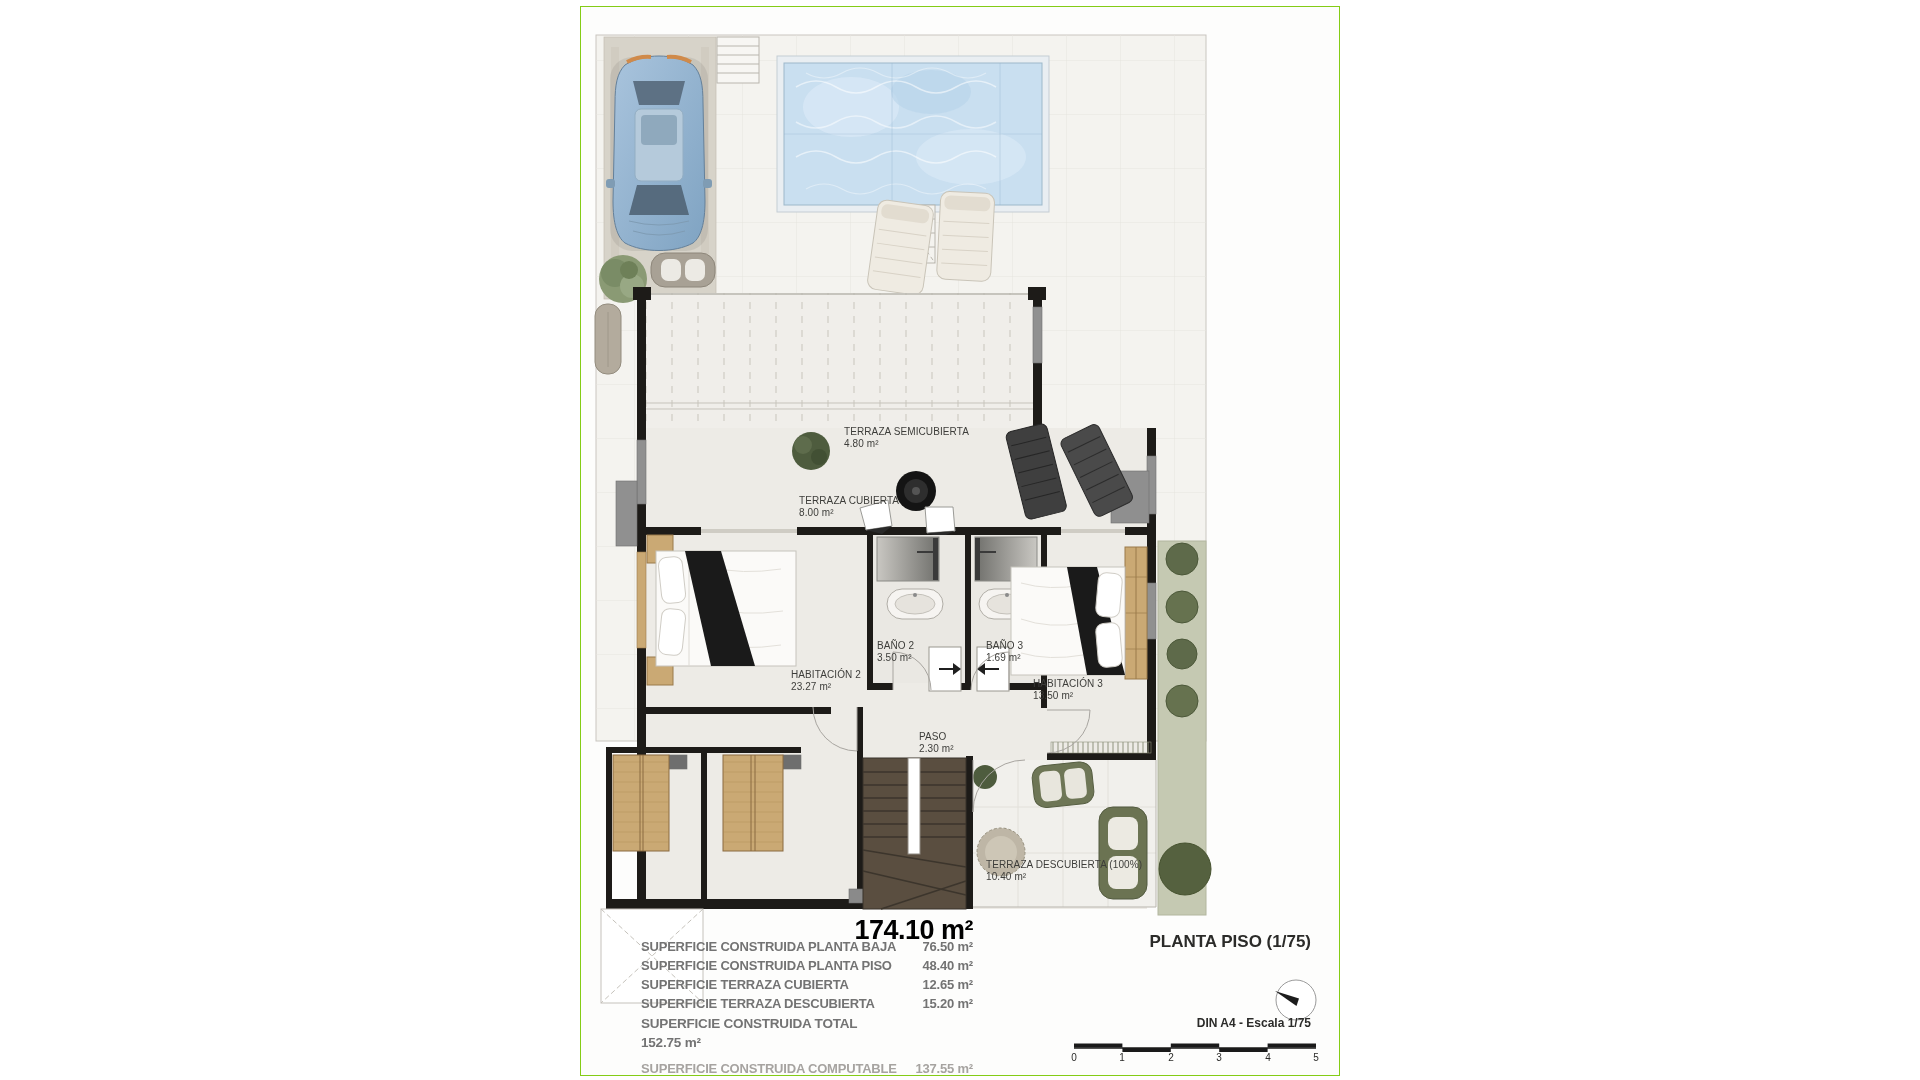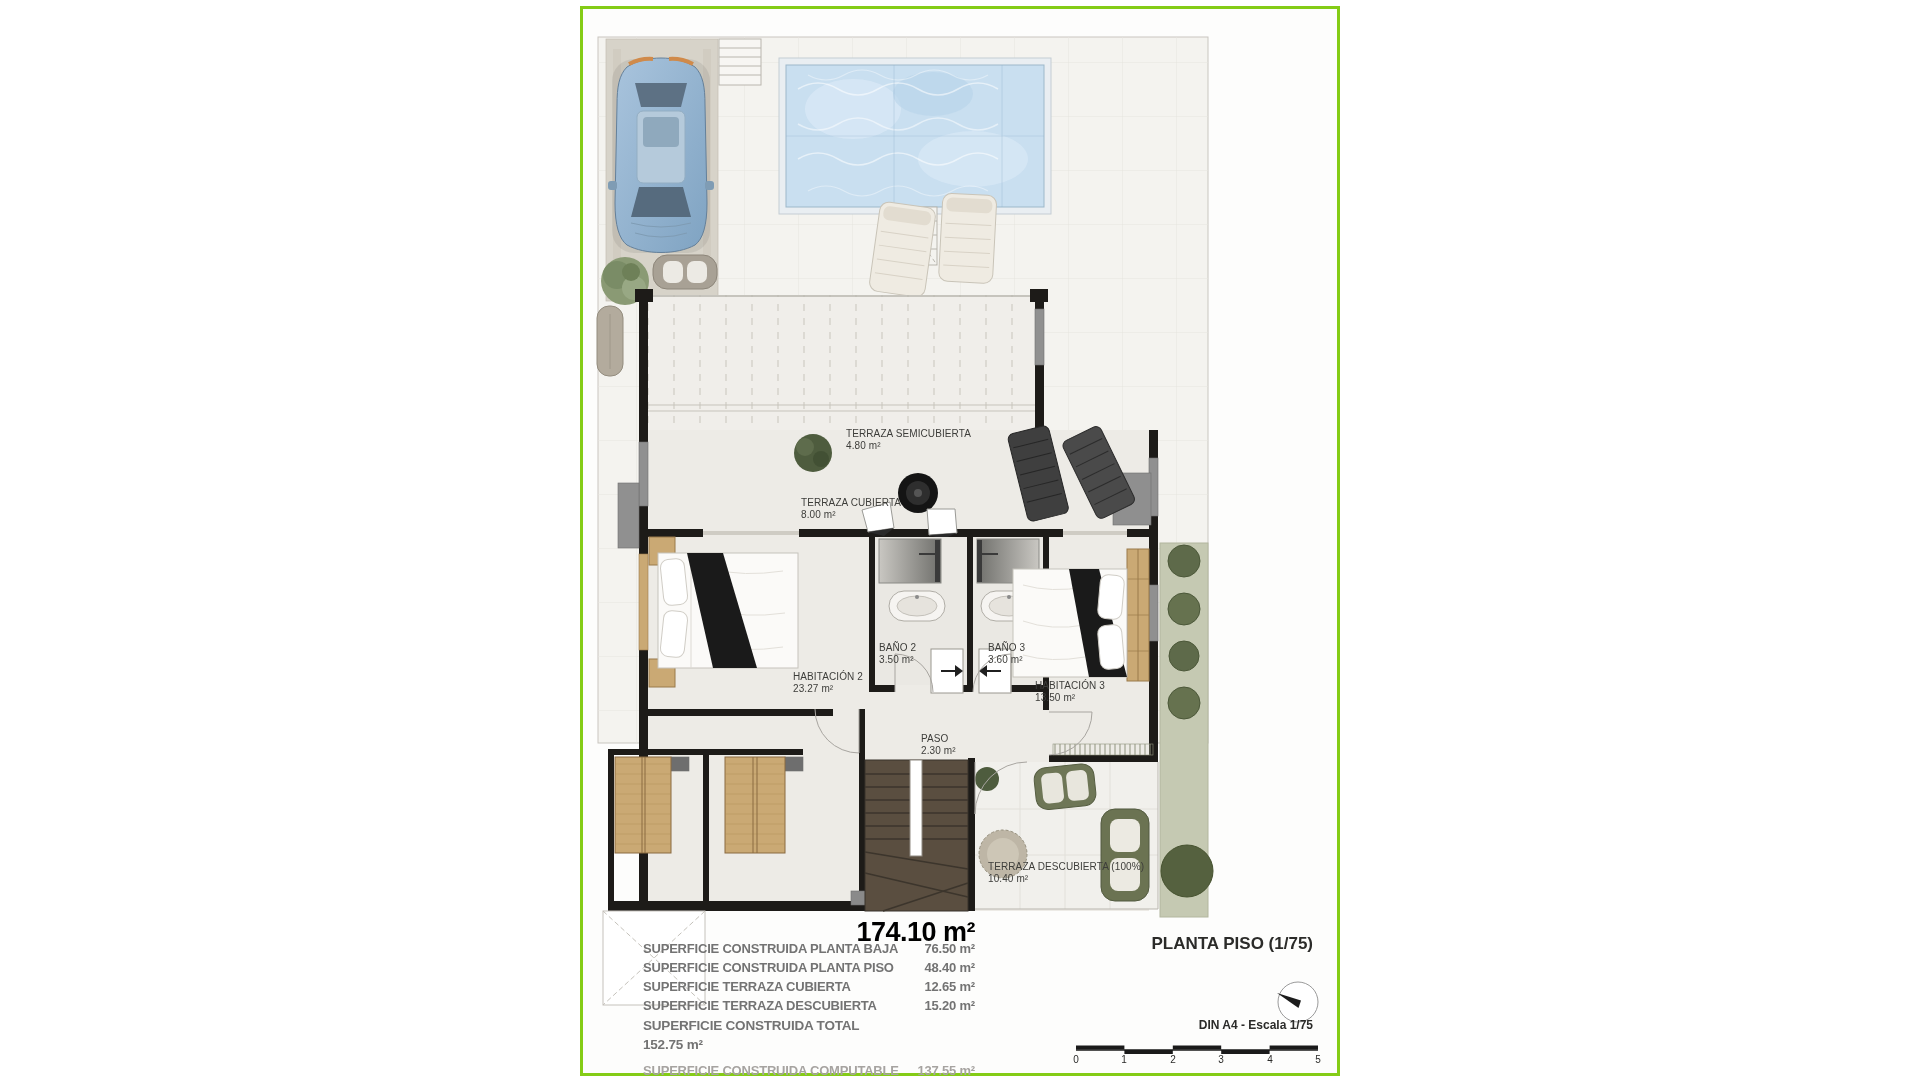--- a/index.html
+++ b/index.html
@@ -1,19 +1,19 @@
 <!DOCTYPE html>
 <html><head>
 <meta charset="utf-8">
 <style>
   html,body{margin:0;padding:0;background:#ffffff;}
   #stage{position:relative;width:1920px;height:1080px;background:#ffffff;overflow:hidden;
          font-family:"Liberation Sans", sans-serif;}
   #page{position:absolute;left:580px;top:6px;width:760px;height:1070px;
-        background:#fdfdfc;border:3px solid #84cc16;box-sizing:border-box;}
+        background:#fdfdfc;border:1px solid #84cc16;box-sizing:border-box;}
   #plan-svg{position:absolute;left:0;top:0;}
   .room-label{position:absolute;font-size:10px;line-height:11.5px;color:#3d3d3a;
               white-space:nowrap;letter-spacing:.1px;}
   .room-label .area{display:block;}
   .big-total{position:absolute;top:908px;left:190px;width:202px;text-align:right;
              font-size:27px;font-weight:800;color:#000000;letter-spacing:-.5px;}
   .summary{position:absolute;left:60px;top:930px;width:332px;}
   .srow{display:flex;justify-content:space-between;font-size:13px;font-weight:700;
         color:#737373;line-height:19px;letter-spacing:-.2px;}
   .srow .val{font-weight:700;}
@@ -408,21 +408,21 @@
   <div class="room-label" style="left:218px;top:488px;">
     <span>TERRAZA CUBIERTA</span>
     <span class="area">8.00 m²</span>
   </div>
   <div class="room-label" style="left:296px;top:633px;">
     <span>BAÑO 2</span>
     <span class="area">3.50 m²</span>
   </div>
   <div class="room-label" style="left:405px;top:633px;">
     <span>BAÑO 3</span>
-    <span class="area">3.60 m²</span>
+    <span class="area">1.69 m²</span>
   </div>
   <div class="room-label" style="left:210px;top:662px;">
     <span>HABITACIÓN 2</span>
     <span class="area">23.27 m²</span>
   </div>
   <div class="room-label" style="left:452px;top:671px;">
     <span>HABITACIÓN 3</span>
     <span class="area">13.50 m²</span>
   </div>
   <div class="room-label" style="left:338px;top:724px;">

